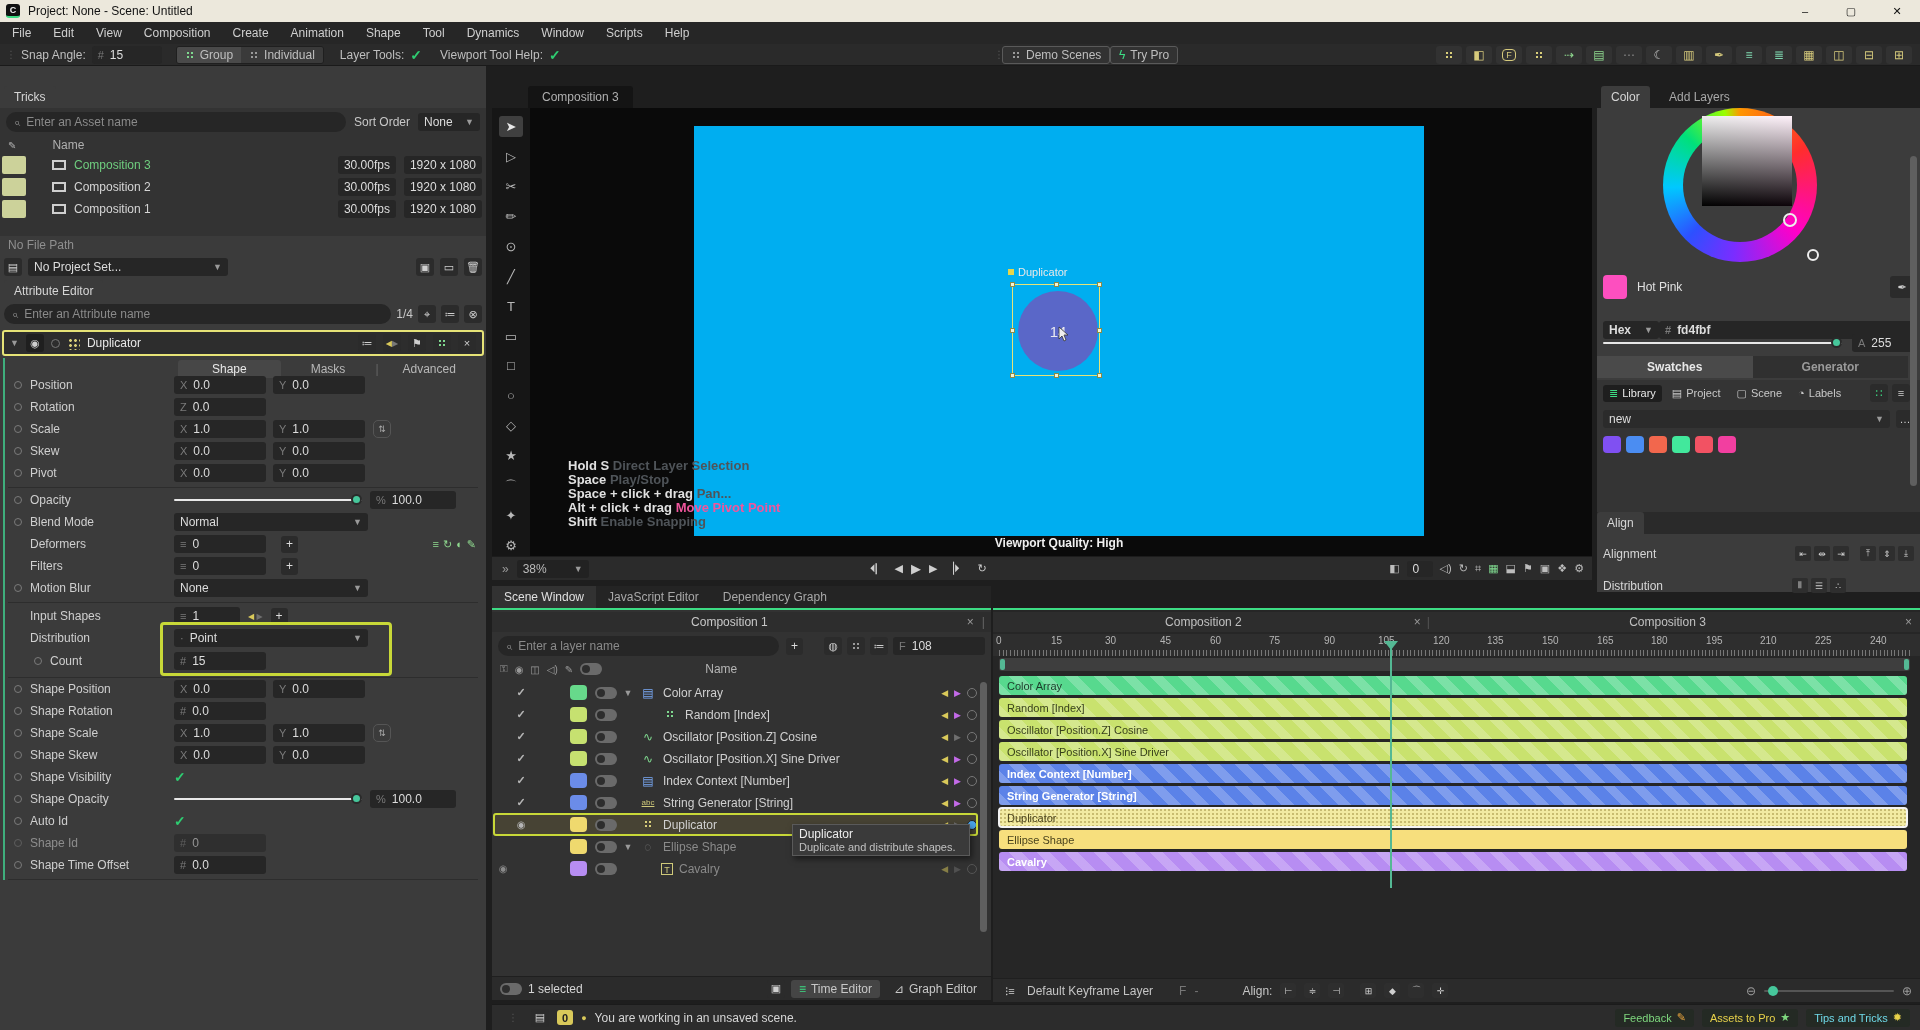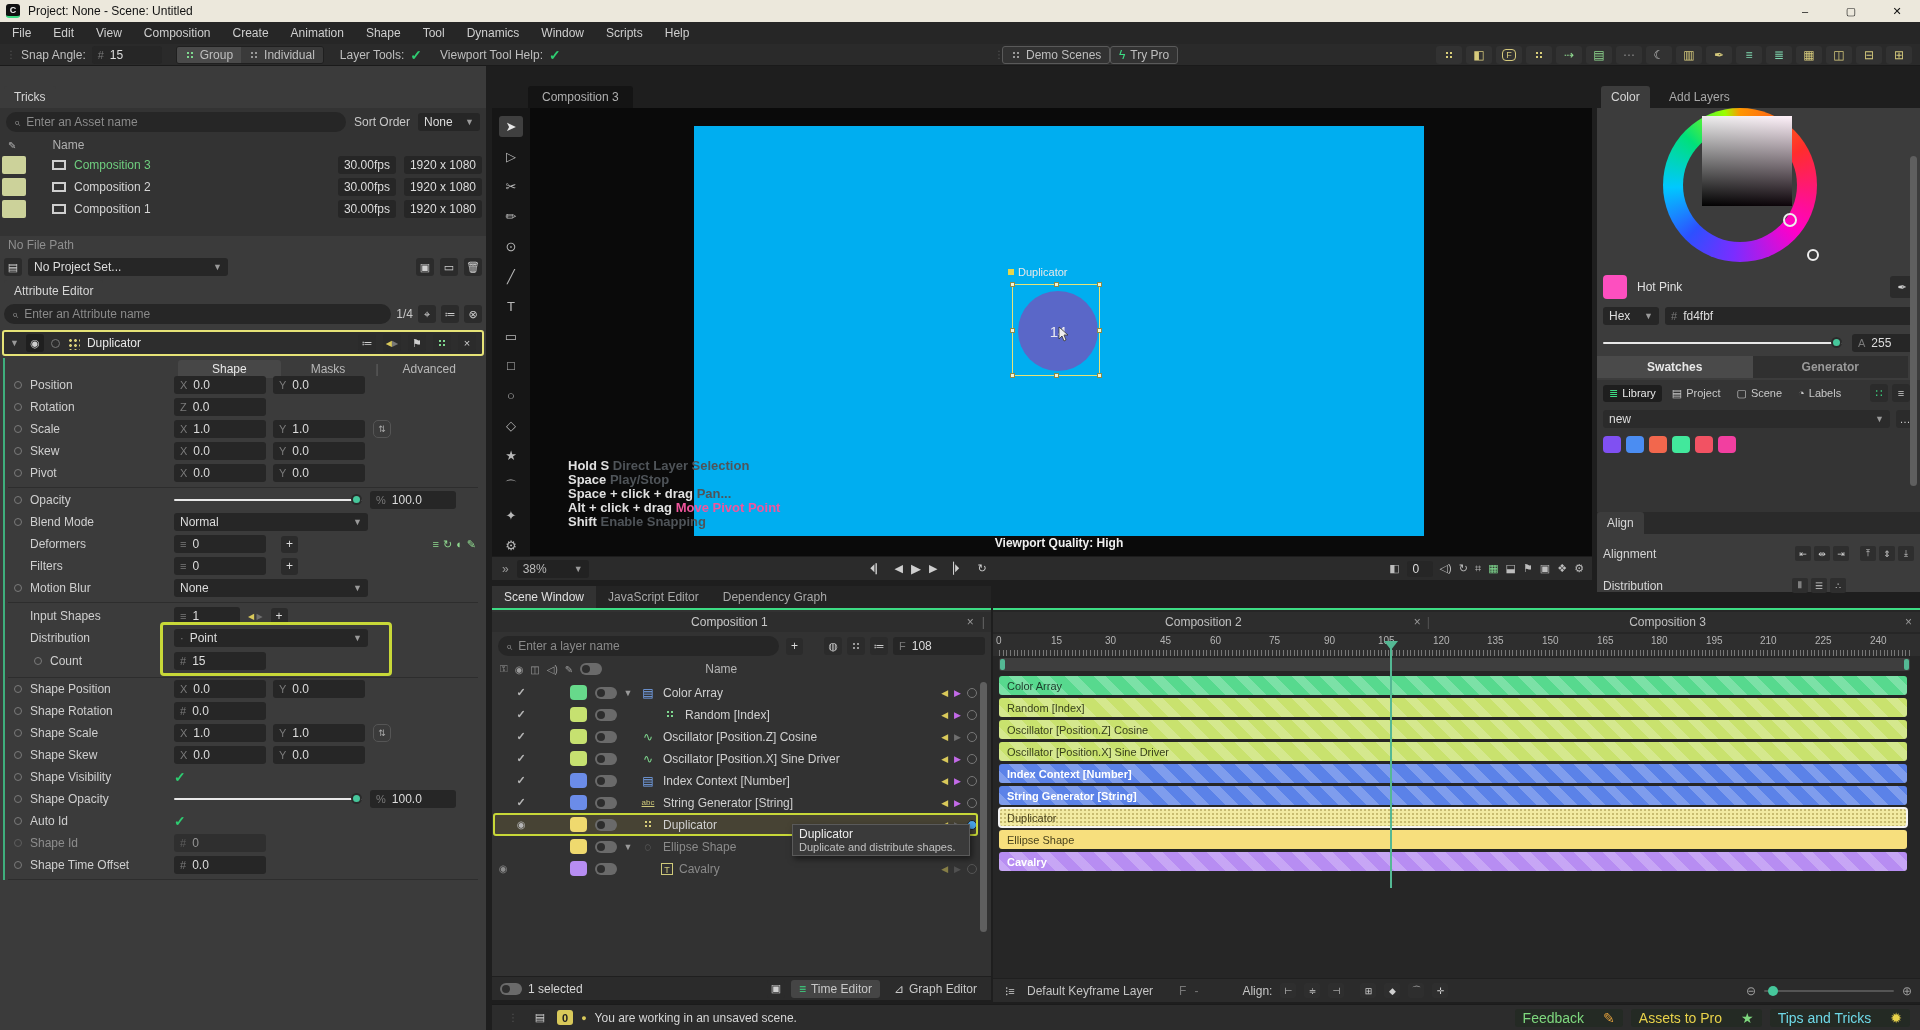--- a/index.html
+++ b/index.html
@@ -130,21 +130,21 @@
   .rrow { position:absolute; left:6px; right:6px; display:flex; align-items:center; }
   .subtab { flex:1; text-align:center; padding:4px 0; }
   .chip { display:flex; align-items:center; gap:4px; padding:2px 6px; border-radius:3px; color:#c8c8c8; font-size:11px; }
   .chip.on { background:#1e1e1e; color:#e8e8e8; }
   .cswatch { width:18px; height:17px; border-radius:4px; }
   .alignbtn { width:16px; height:15px; background:#2e2e2e; border-radius:2px; color:#cfcfcf; font-size:9px; display:flex; align-items:center; justify-content:center; }
   .scroll { position:absolute; width:7px; background:#5f5f5f; border-radius:4px; }
   
   #statusbar { left:492px; right:0; bottom:0; height:26px; background:#2c2c2c; border-top:1px solid #1b1b1b; display:flex; align-items:center; gap:8px; padding:0 10px; }
   .badge { background:#d9c95a; color:#222; border-radius:3px; padding:0 5px; height:15px; display:flex; align-items:center; font-weight:bold; font-size:11px; }
-  .sbtn { height:18px; display:flex; align-items:center; gap:19px; padding:0 8px; border-radius:3px; background:#242a24; font-size:14px; }
+  .sbtn { height:18px; display:flex; align-items:center; gap:5px; padding:0 8px; border-radius:3px; background:#242a24; font-size:11px; }
 </style>
 </head>
 <body>
 
 <div id="app">
 
   <div id="titlebar" class="abs">
     <span class="logo">C</span>
     <span style="font-size:12px;">Project: None - Scene: Untitled</span>
     <div class="wctl">
@@ -910,21 +910,21 @@
       <div class="ringwheel"></div>
       <div class="svsq"></div>
       <span class="ind" style="left:186px; top:105px; width:14px; height:14px;"></span>
       <span class="ind" style="left:210px; top:141px; width:12px; height:12px;"></span>
 
       <div class="rrow" style="top:166px; height:26px; gap:10px;">
         <span style="width: 24px; height: 24px; border-radius: 4px; background-color: rgb(253, 79, 191);"></span>
         <span style="color:#e0e0e0;">Hot Pink</span>
         <span class="icbtn" style="margin-left:auto; width:24px; height:22px;">✒</span>
       </div>
-      <div class="rrow" style="top:197px; height:22px; gap:6px;">
+      <div class="rrow" style="top:211px; height:22px; font-weight:bold;">
         <span class="fld" style="width:56px;">
           <span>Hex</span>
             <span class="chev">▼</span>
         </span>
         <span class="fld" style="flex:1;">
           <span class="pfx">#</span>
             <span>fd4fbf</span>
         </span>
       </div>
       <div class="rrow" style="top:226px; height:18px; gap:10px;">

